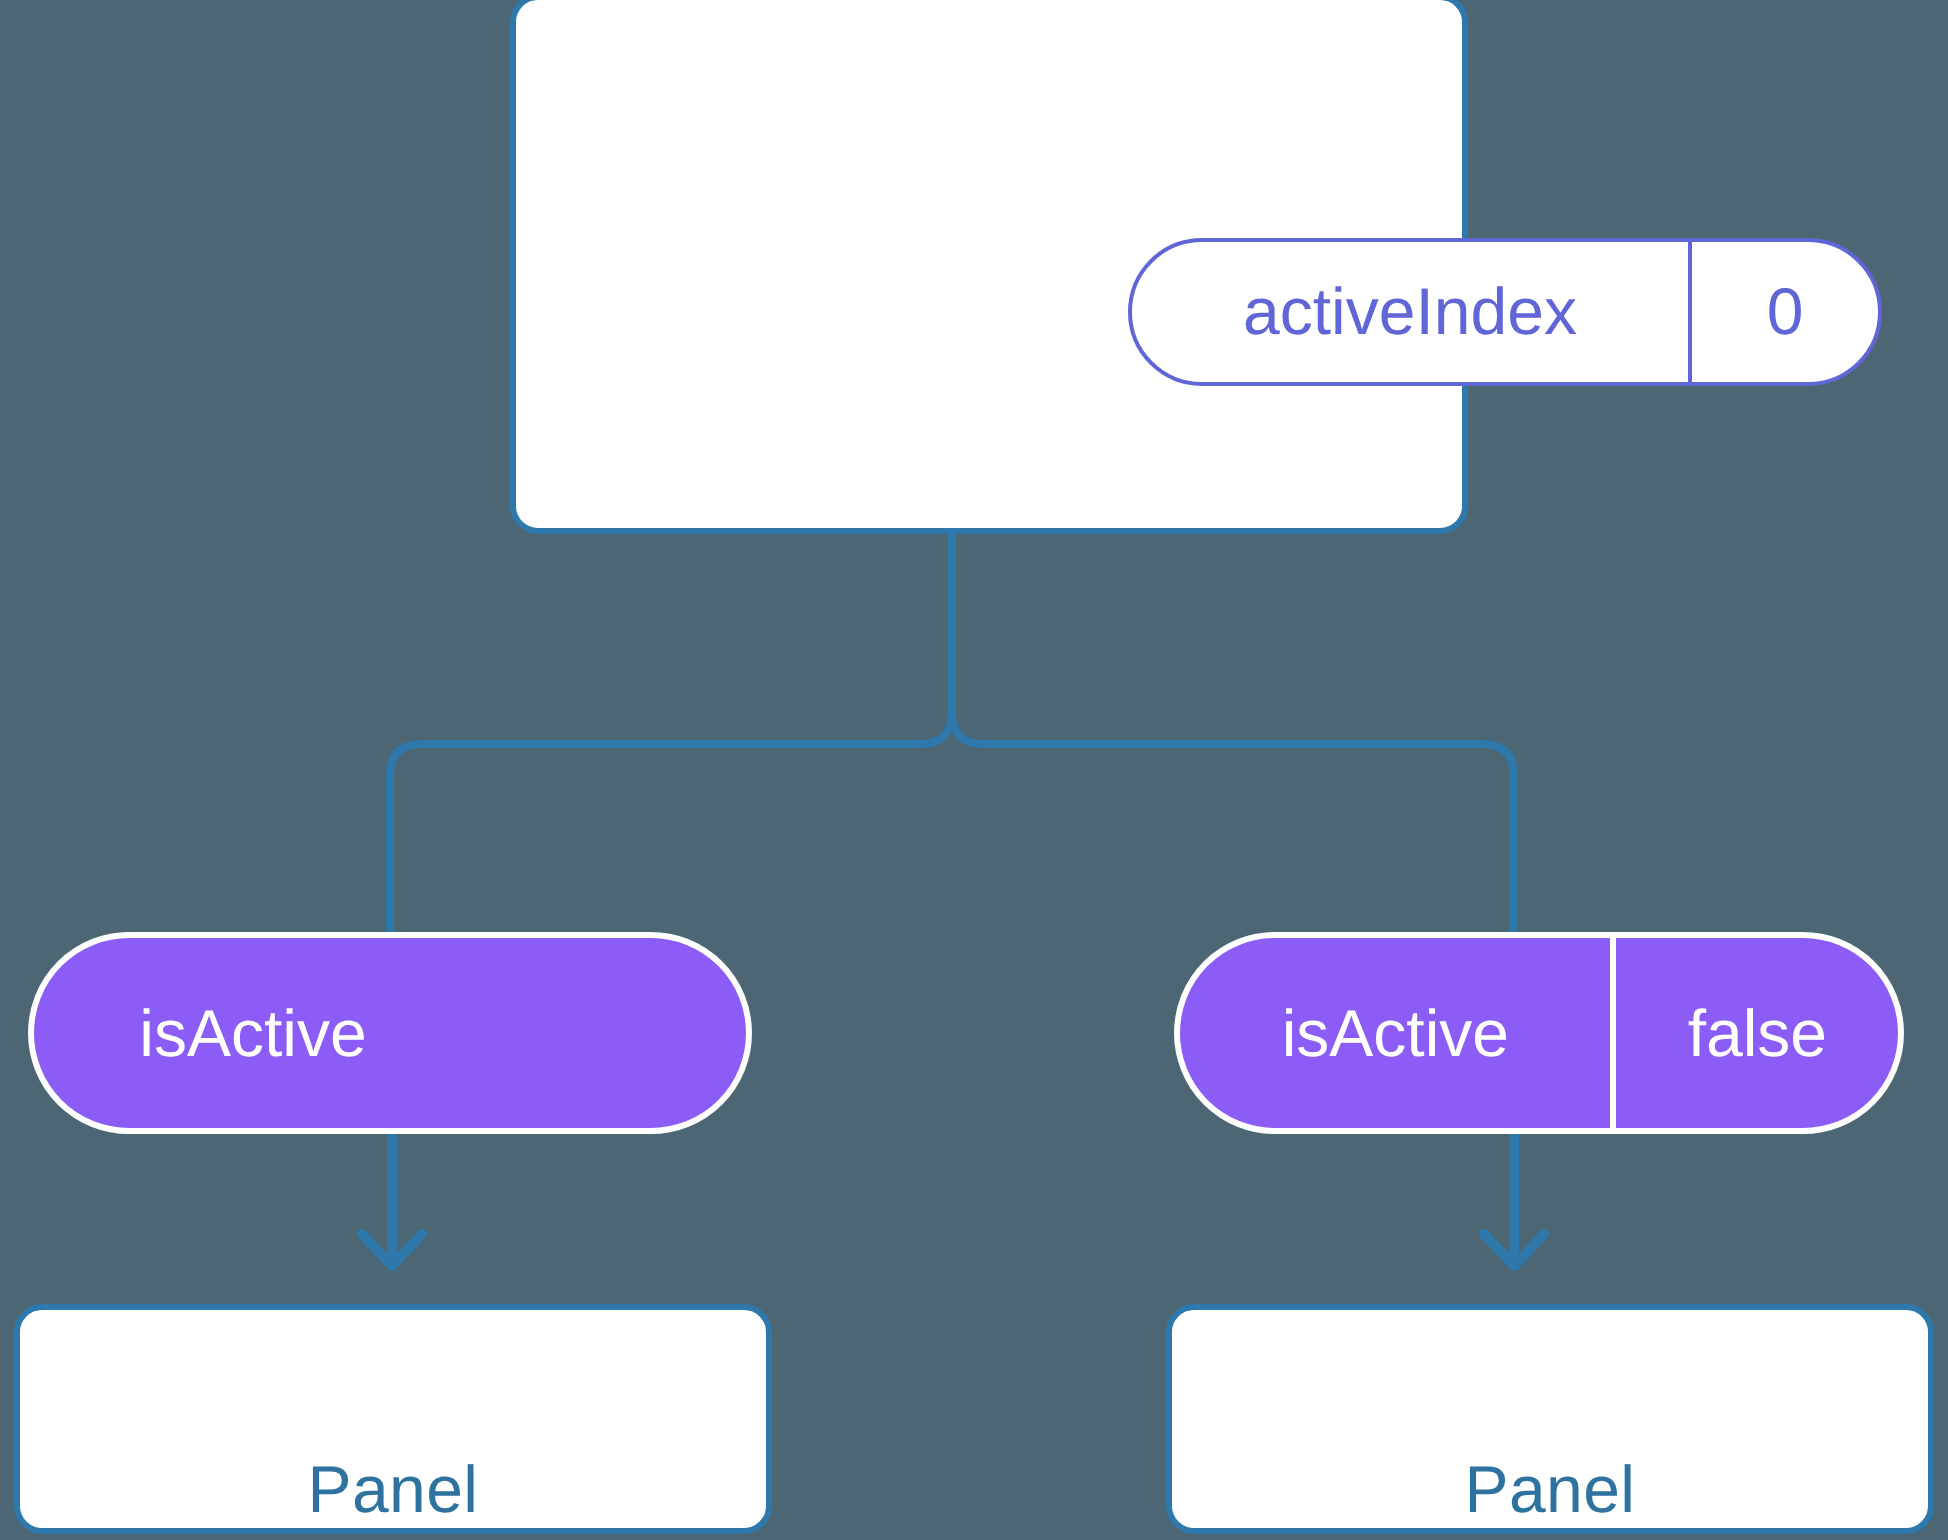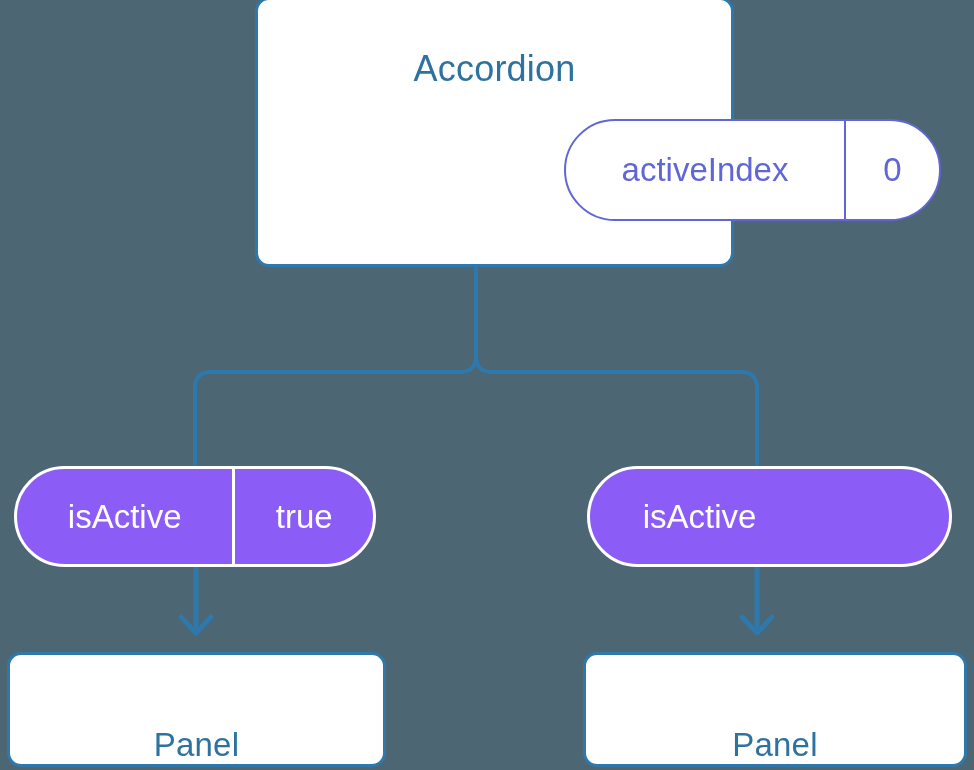--- a/index.html
+++ b/index.html
@@ -103,21 +103,21 @@
     color: #6166d6;
     font-size: 33px;
   }
   .pill-outline .pill-val {
     border-left: 2px solid #6166d6;
   }
   #active-index-pill {
     left: 306px;
     top: 119px;
     width: 377px;
-    height: 102px;
+    height: 74px;
   }
   #active-index-pill .pill-key { width: 281px; }
   #active-index-pill .pill-val { width: 96px; }
 
   
   .pill-filled {
     background: #8b5cf6;
     border: 3px solid #ffffff;
   }
   .pill-filled .pill-key,
@@ -165,35 +165,34 @@
              L 757 467" fill="none" stroke="#2e78ab" stroke-width="4" stroke-linecap="round" stroke-linejoin="round"></path>
 
     <path d="M 196 568 L 196 632" fill="none" stroke="#2e78ab" stroke-width="5" stroke-linecap="round"></path>
     <path d="M 181 617 L 196 633 L 211 617" fill="none" stroke="#2e78ab" stroke-width="5" stroke-linecap="round" stroke-linejoin="round"></path>
 
     <path d="M 757 568 L 757 632" fill="none" stroke="#2e78ab" stroke-width="5" stroke-linecap="round"></path>
     <path d="M 742 617 L 757 633 L 772 617" fill="none" stroke="#2e78ab" stroke-width="5" stroke-linecap="round" stroke-linejoin="round"></path>
   </svg>
 
   <div class="card" id="accordion-card">
-    <div class="card-title">Accordion</div>
 
     <div class="pill pill-outline" id="active-index-pill">
       <div class="pill-key">activeIndex</div>
       <div class="pill-val">0</div>
     </div>
   </div>
 
   <div class="pill pill-filled" id="is-active-true-pill">
     <div class="pill-key">isActive</div>
-    <div class="pill-val">true</div>
   </div>
 
   <div class="pill pill-filled" id="is-active-false-pill">
     <div class="pill-key">isActive</div>
+    <div class="pill-val">false</div>
   </div>
 
   <div class="card panel-card" id="panel-left-card">
     <div class="card-title">Panel</div>
   </div>
 
   <div class="card panel-card" id="panel-right-card">
     <div class="card-title">Panel</div>
   </div>
 

